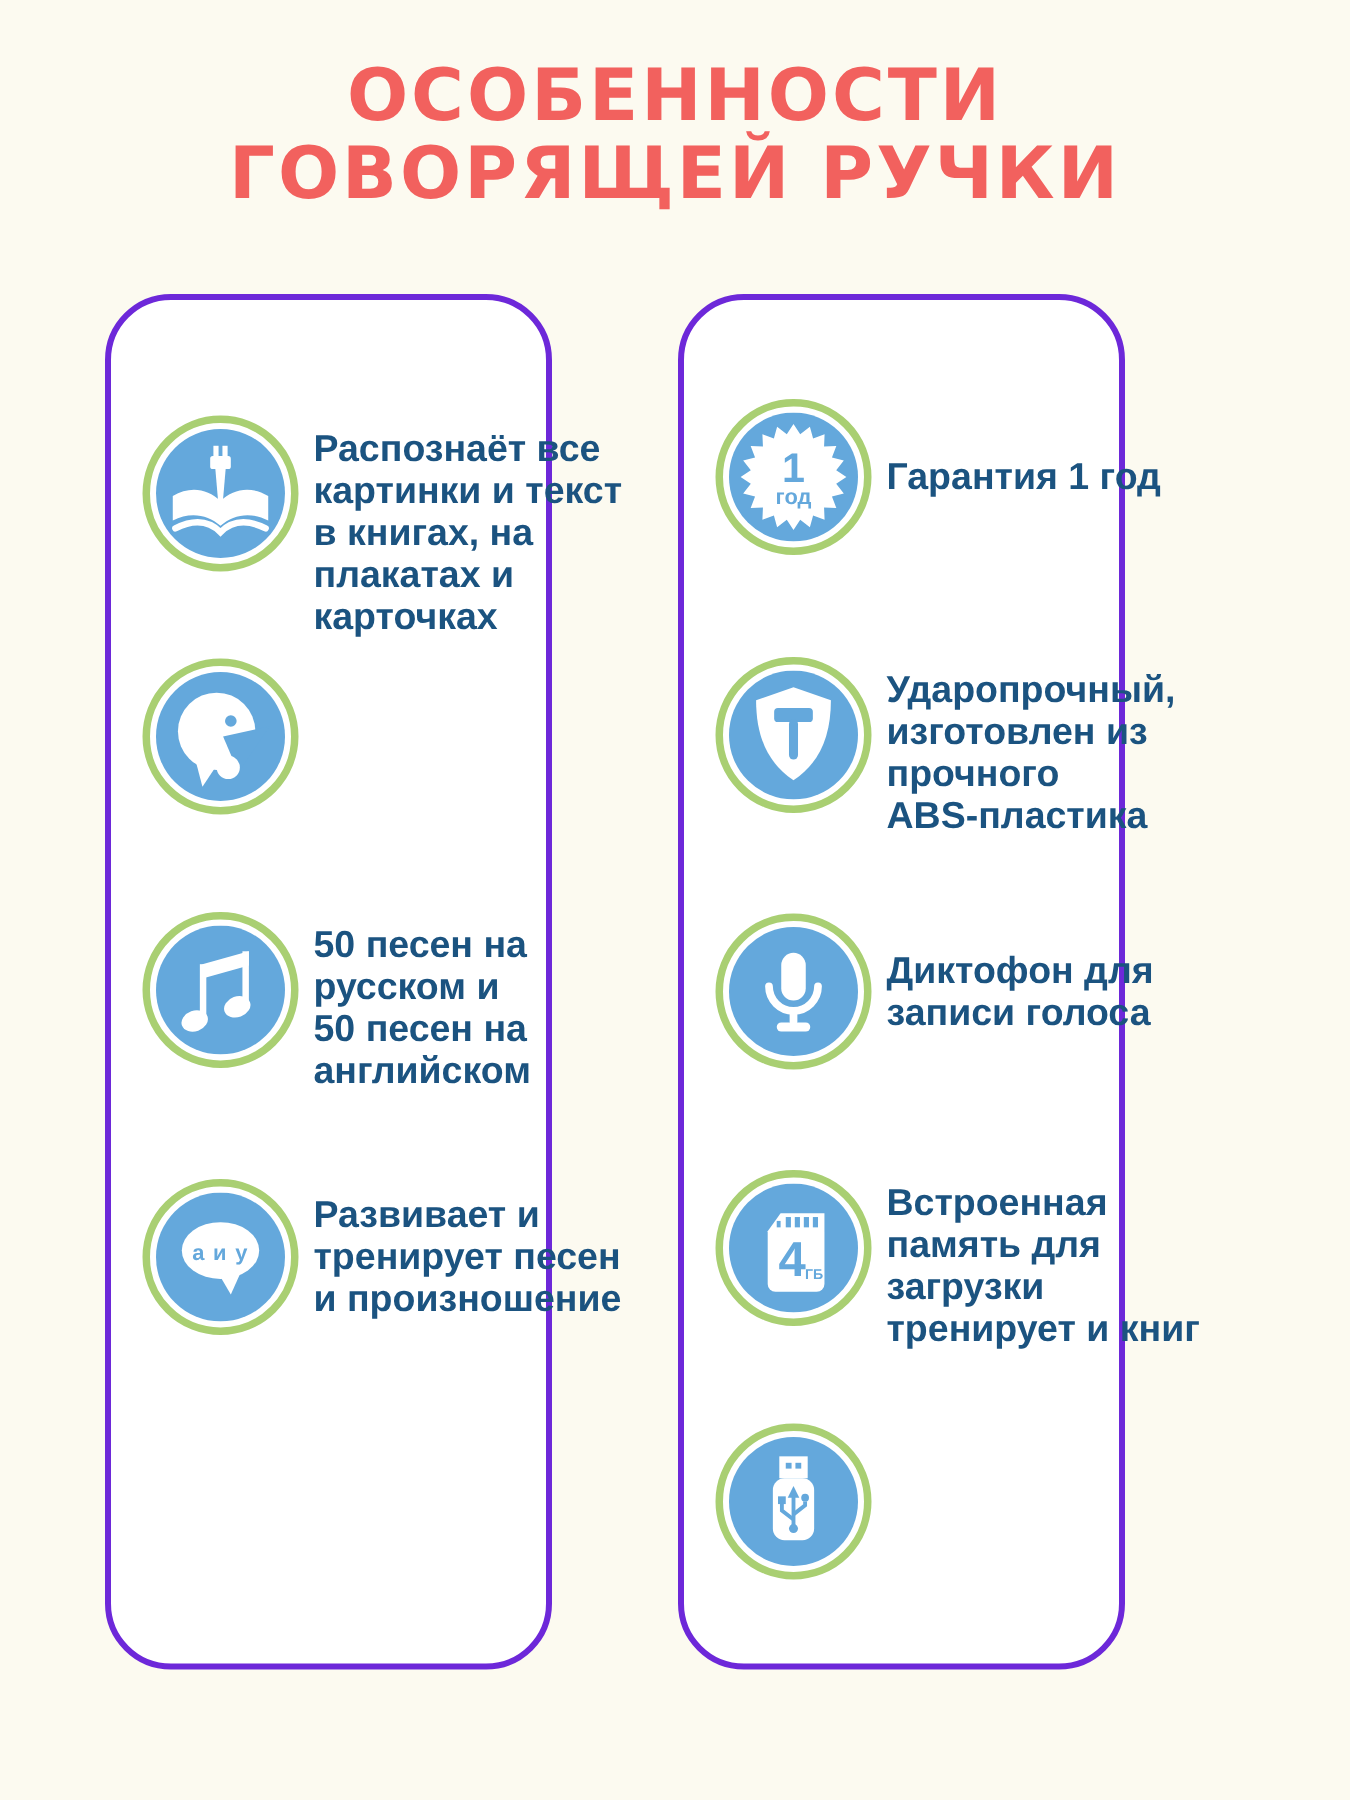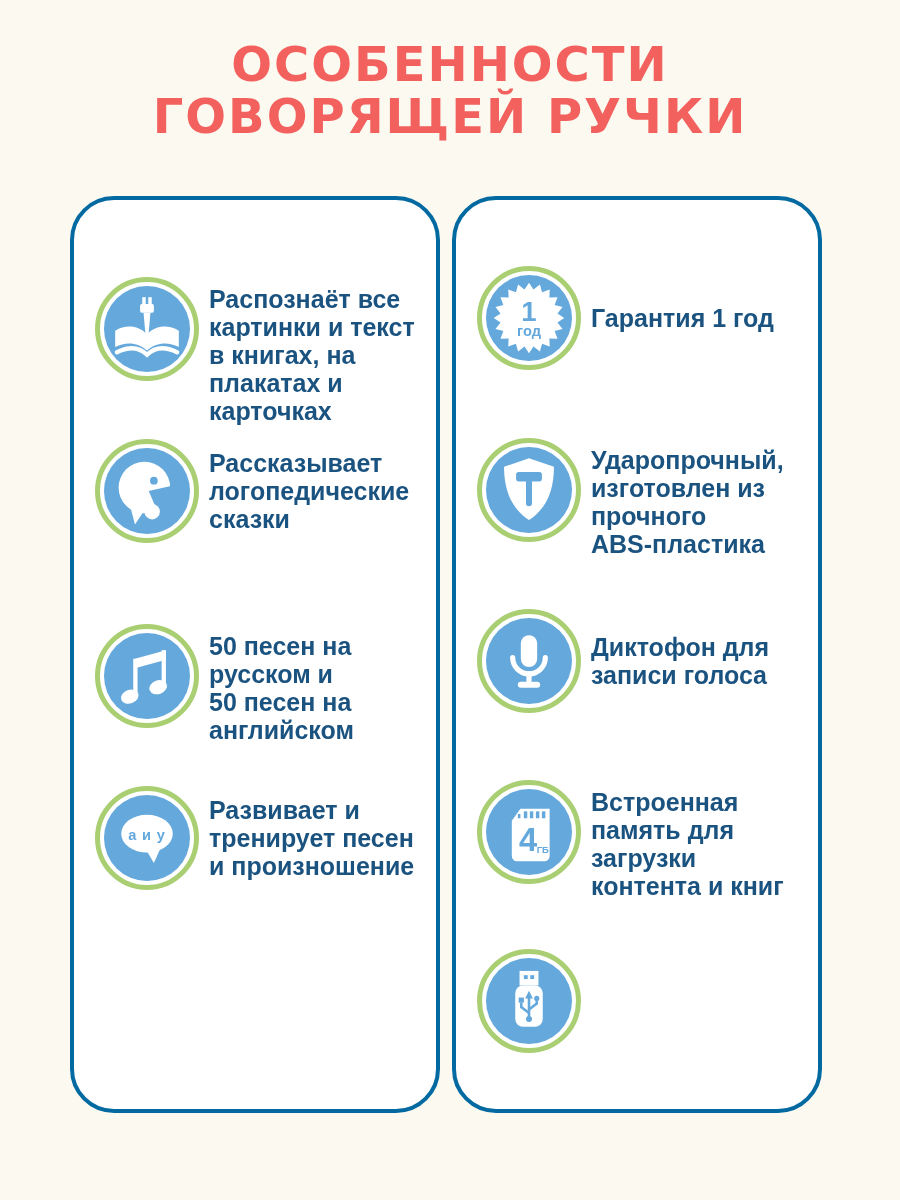--- a/index.html
+++ b/index.html
@@ -8,22 +8,22 @@
     background:#fcfaf0;
     font-family:"Liberation Sans", sans-serif;
   }
   .title{
     position:absolute;top:38px;left:0;width:900px;
     text-align:center;color:#f2615e;
     font-family:"DejaVu Sans", sans-serif;
     font-weight:bold;font-size:48px;line-height:52px;letter-spacing:2px;
   }
   .panel{
-    position:absolute;top:196px;height:917px;width:370px;
-    background:#ffffff;border:4px solid #0369a1;border-radius:44px;
+    position:absolute;top:196px;height:917px;width:298px;
+    background:#ffffff;border:4px solid #6d28d9;border-radius:44px;
     box-sizing:border-box;
   }
   .panel.left{left:70px;}
   .panel.right{left:452px;}
   .row{
     position:absolute;left:0;width:100%;
     display:flex;align-items:center;gap:10px;
     padding-left:21px;box-sizing:border-box;
   }
   .badge{
@@ -72,26 +72,23 @@
     <div class="badge">
       <svg width="86" height="86" viewBox="0 0 100 100">
         <circle cx="50" cy="50" r="50" fill="#64a8dc"></circle>
         <circle cx="47" cy="46" r="30" fill="#fff"></circle>
         <polygon points="30,66 36,89 48,71" fill="#fff"></polygon>
         <polygon points="52,50 88,42 64,78" fill="#64a8dc"></polygon>
         <circle cx="56" cy="74" r="9" fill="#fff"></circle>
         <circle cx="58" cy="38" r="4.5" fill="#64a8dc"></circle>
       </svg>
     </div>
-    <div class="txt">Рассказывает
-логопедические
-сказки</div>
-  </div>
-
-  <div class="row" style="top:420px">
+  </div>
+
+  <div class="row" style="top:404px">
     <div class="badge">
       <svg width="86" height="86" viewBox="0 0 100 100">
         <circle cx="50" cy="50" r="50" fill="#64a8dc"></circle>
         <polygon points="36,30 72,20 72,31 36,41" fill="#fff"></polygon>
         <rect x="34" y="30" width="5" height="44" fill="#fff"></rect>
         <rect x="67" y="20" width="5" height="43" fill="#fff"></rect>
         <ellipse cx="30" cy="74" rx="10.5" ry="8" fill="#fff" transform="rotate(-20 30 74)"></ellipse>
         <ellipse cx="63" cy="63" rx="10.5" ry="8" fill="#fff" transform="rotate(-20 63 63)"></ellipse>
       </svg>
     </div>
@@ -171,21 +168,21 @@
         <rect x="51" y="26" width="4" height="8" fill="#64a8dc"></rect>
         <rect x="58" y="26" width="4" height="8" fill="#64a8dc"></rect>
         <rect x="65" y="26" width="4" height="8" fill="#64a8dc"></rect>
         <text x="49" y="72" font-size="38" font-weight="bold" fill="#64a8dc" text-anchor="middle">4</text>
         <text x="66" y="74" font-size="11" font-weight="bold" fill="#64a8dc" text-anchor="middle">ГБ</text>
       </svg>
     </div>
     <div class="txt down12">Встроенная
 память для
 загрузки
-контента и книг</div>
+тренирует и книг</div>
   </div>
 
   <div class="row" style="top:749px">
     <div class="badge">
       <svg width="86" height="86" viewBox="0 0 100 100">
         <circle cx="50" cy="50" r="50" fill="#64a8dc"></circle>
         <rect x="39" y="15" width="22" height="17" fill="#fff"></rect>
         <rect x="44" y="20" width="4.5" height="4.5" fill="#64a8dc"></rect>
         <rect x="51.5" y="20" width="4.5" height="4.5" fill="#64a8dc"></rect>
         <rect x="34" y="32" width="32" height="48" rx="9" fill="#fff"></rect>

